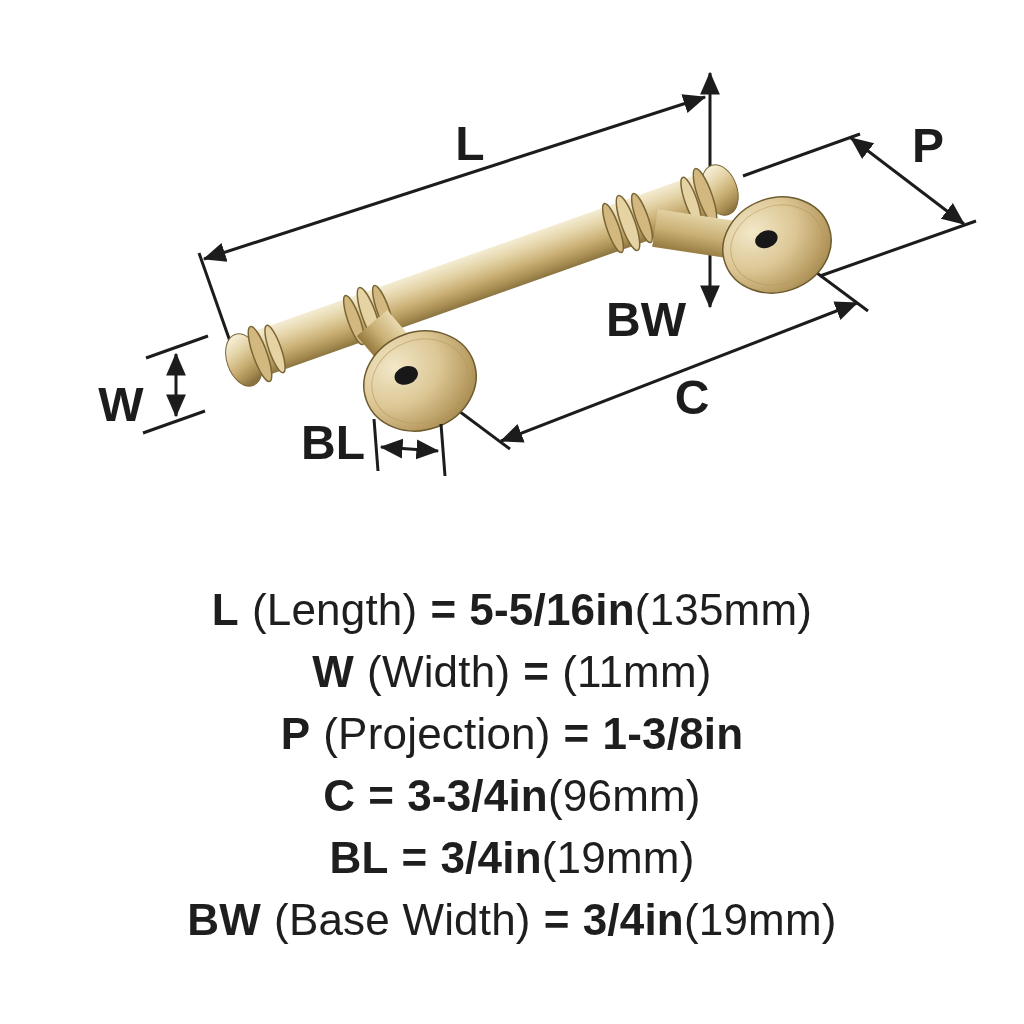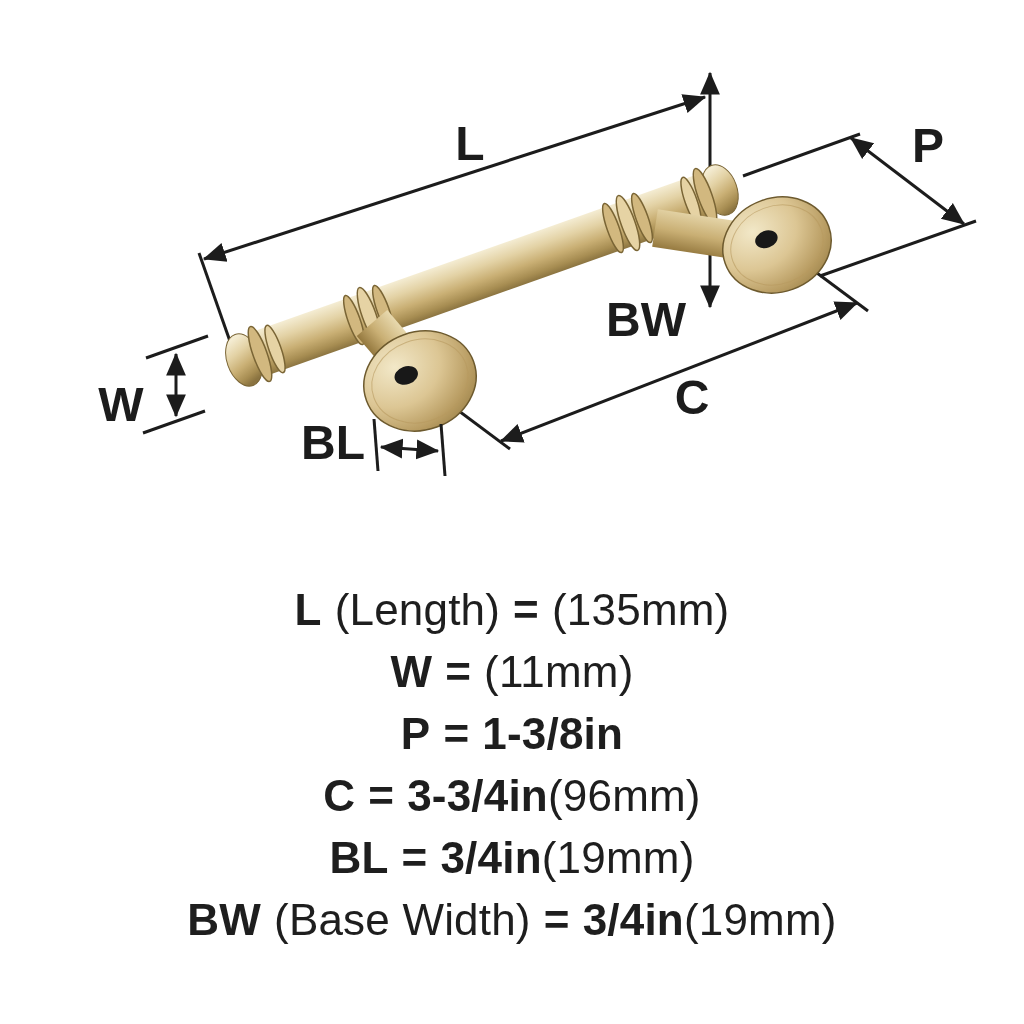--- a/index.html
+++ b/index.html
@@ -130,31 +130,34 @@
       <text class="dim-label" x="333" y="459">BL</text>
     </svg>
   </div>
 
   <div class="specs">
 
     <div class="spec-row">
       <span class="b gap">L</span>
       <span class="n gap">(Length)</span>
       <span class="b gap">=</span>
+      <span class="b">5-5/16in</span>
       <span class="n">(135mm)</span>
     </div>
 
     <div class="spec-row">
       <span class="b gap">W</span>
+      <span class="n gap">(Width)</span>
       <span class="b gap">=</span>
       <span class="n">(11mm)</span>
     </div>
 
     <div class="spec-row">
       <span class="b gap">P</span>
+      <span class="n gap">(Projection)</span>
       <span class="b gap">=</span>
       <span class="b">1-3/8in</span>
     </div>
 
     <div class="spec-row">
       <span class="b gap">C</span>
       <span class="b gap">=</span>
       <span class="b">3-3/4in</span>
       <span class="n">(96mm)</span>
     </div>

